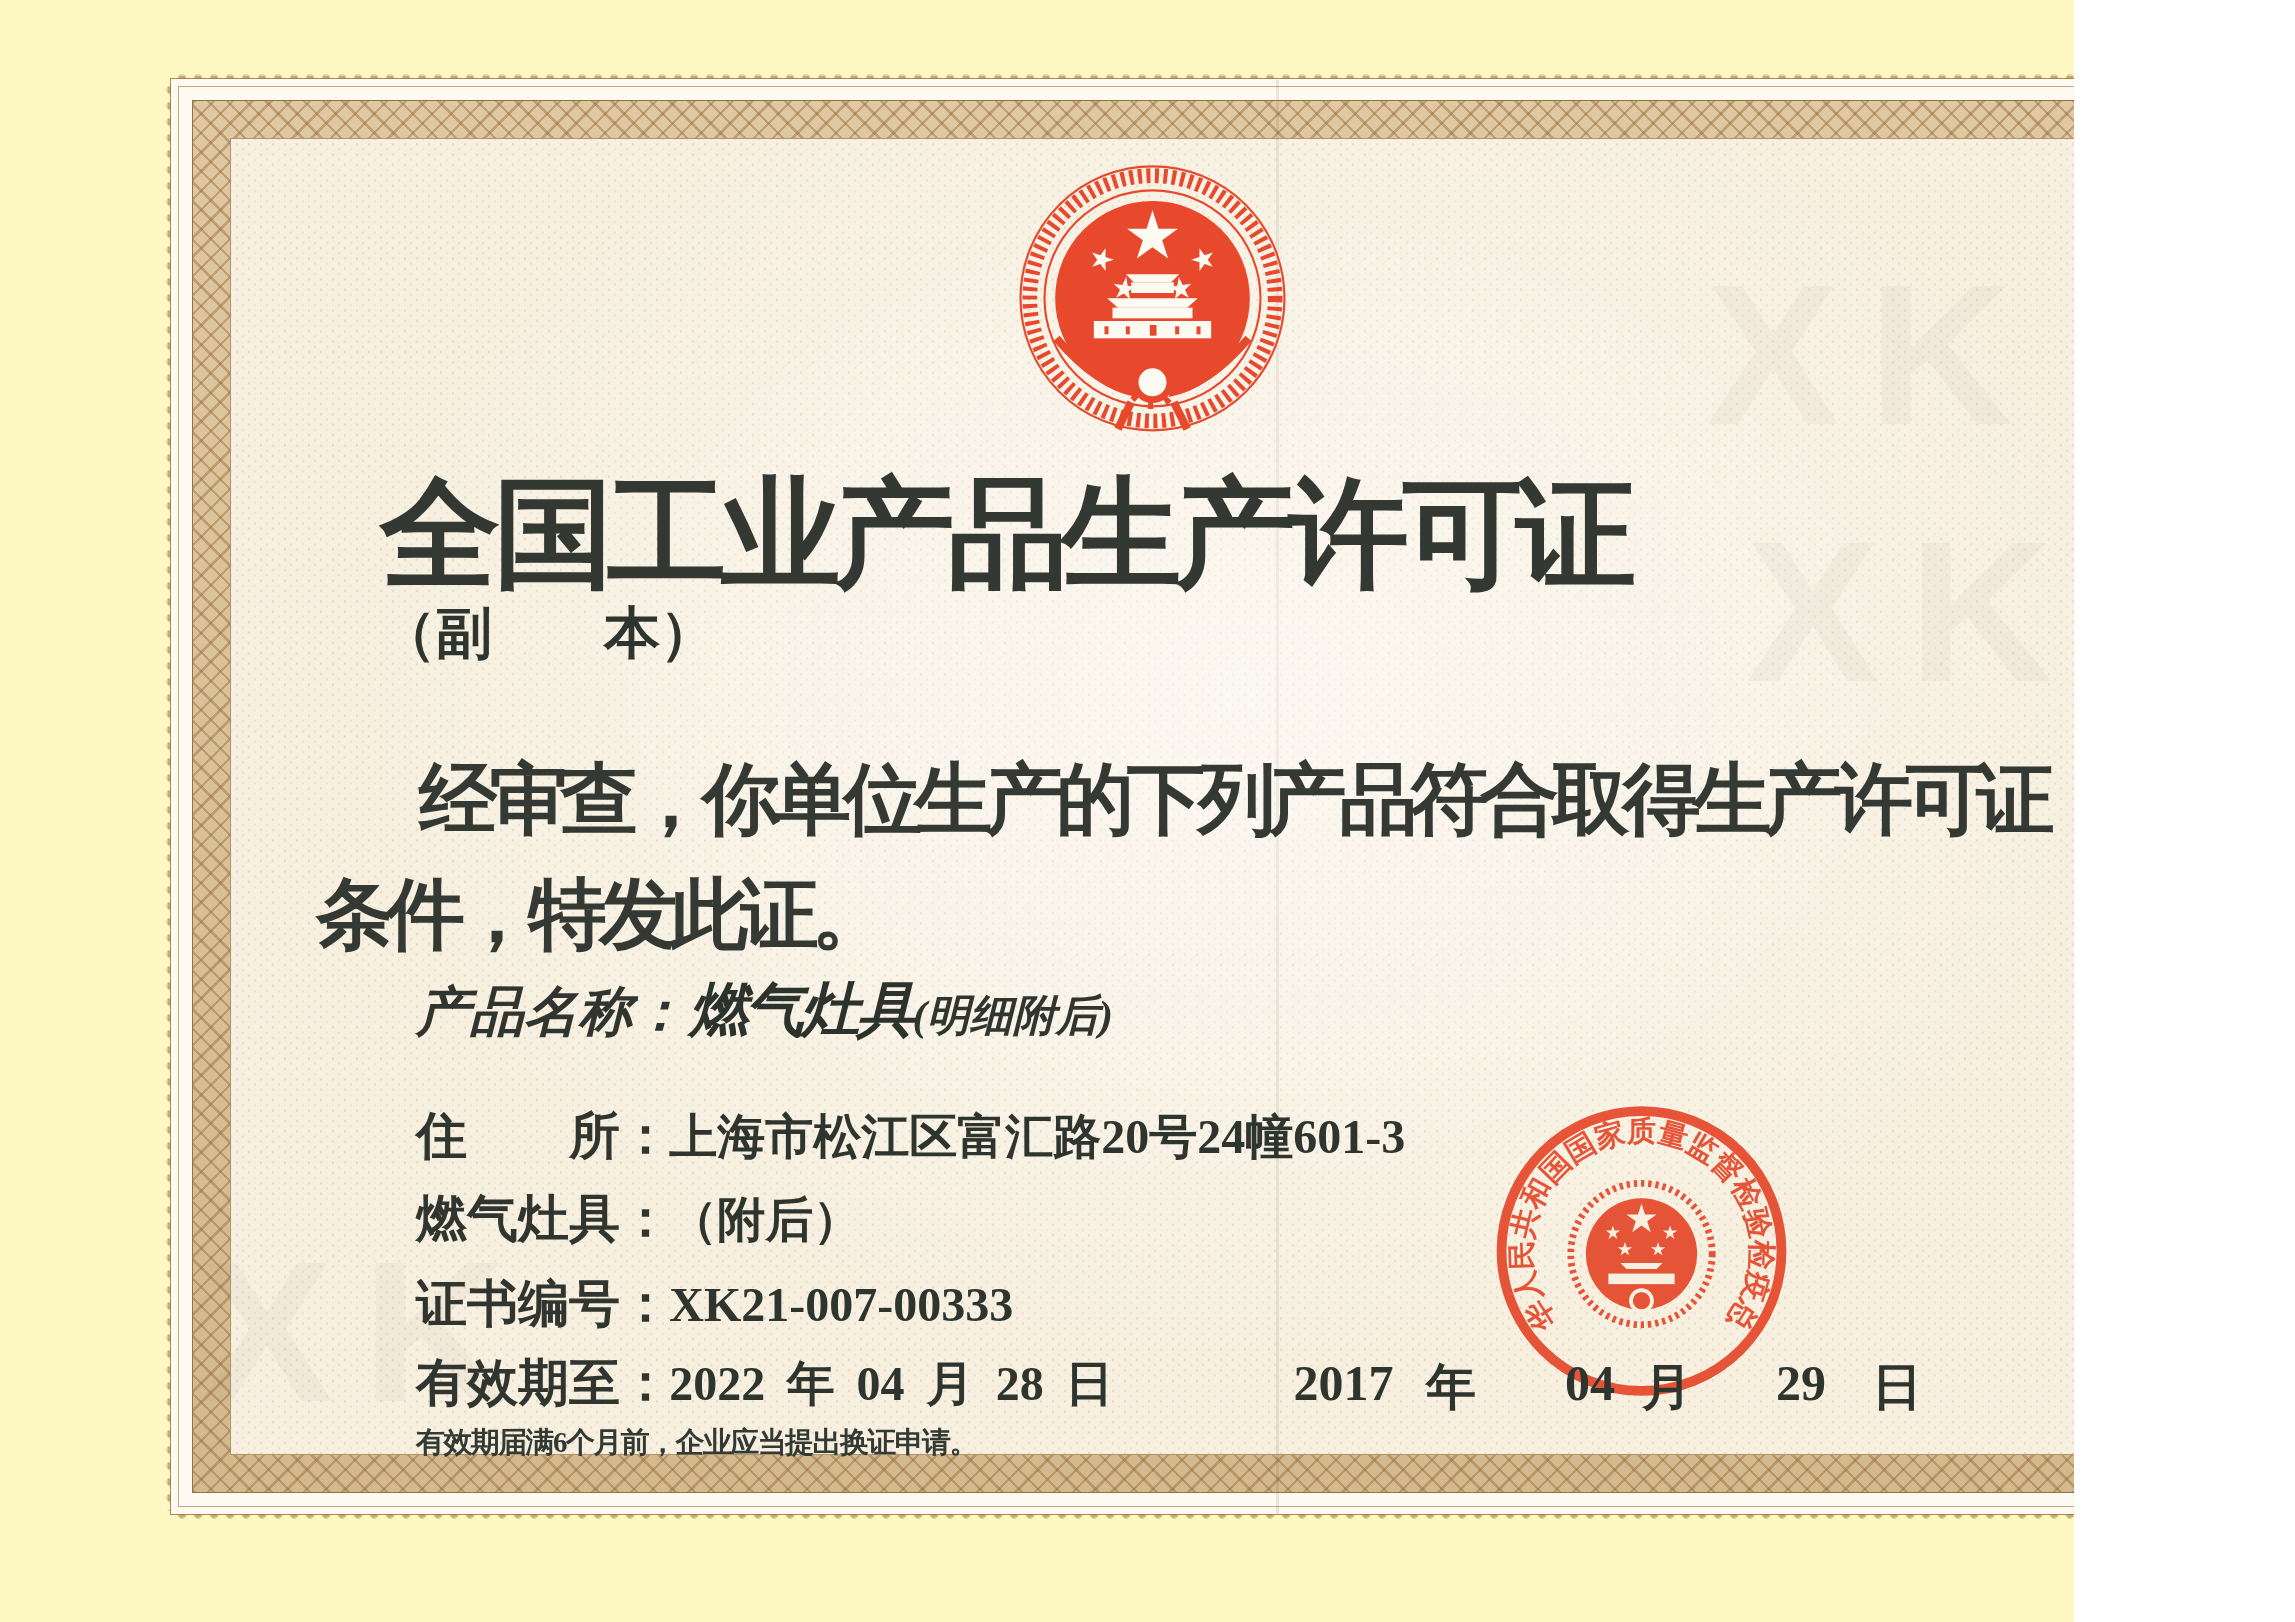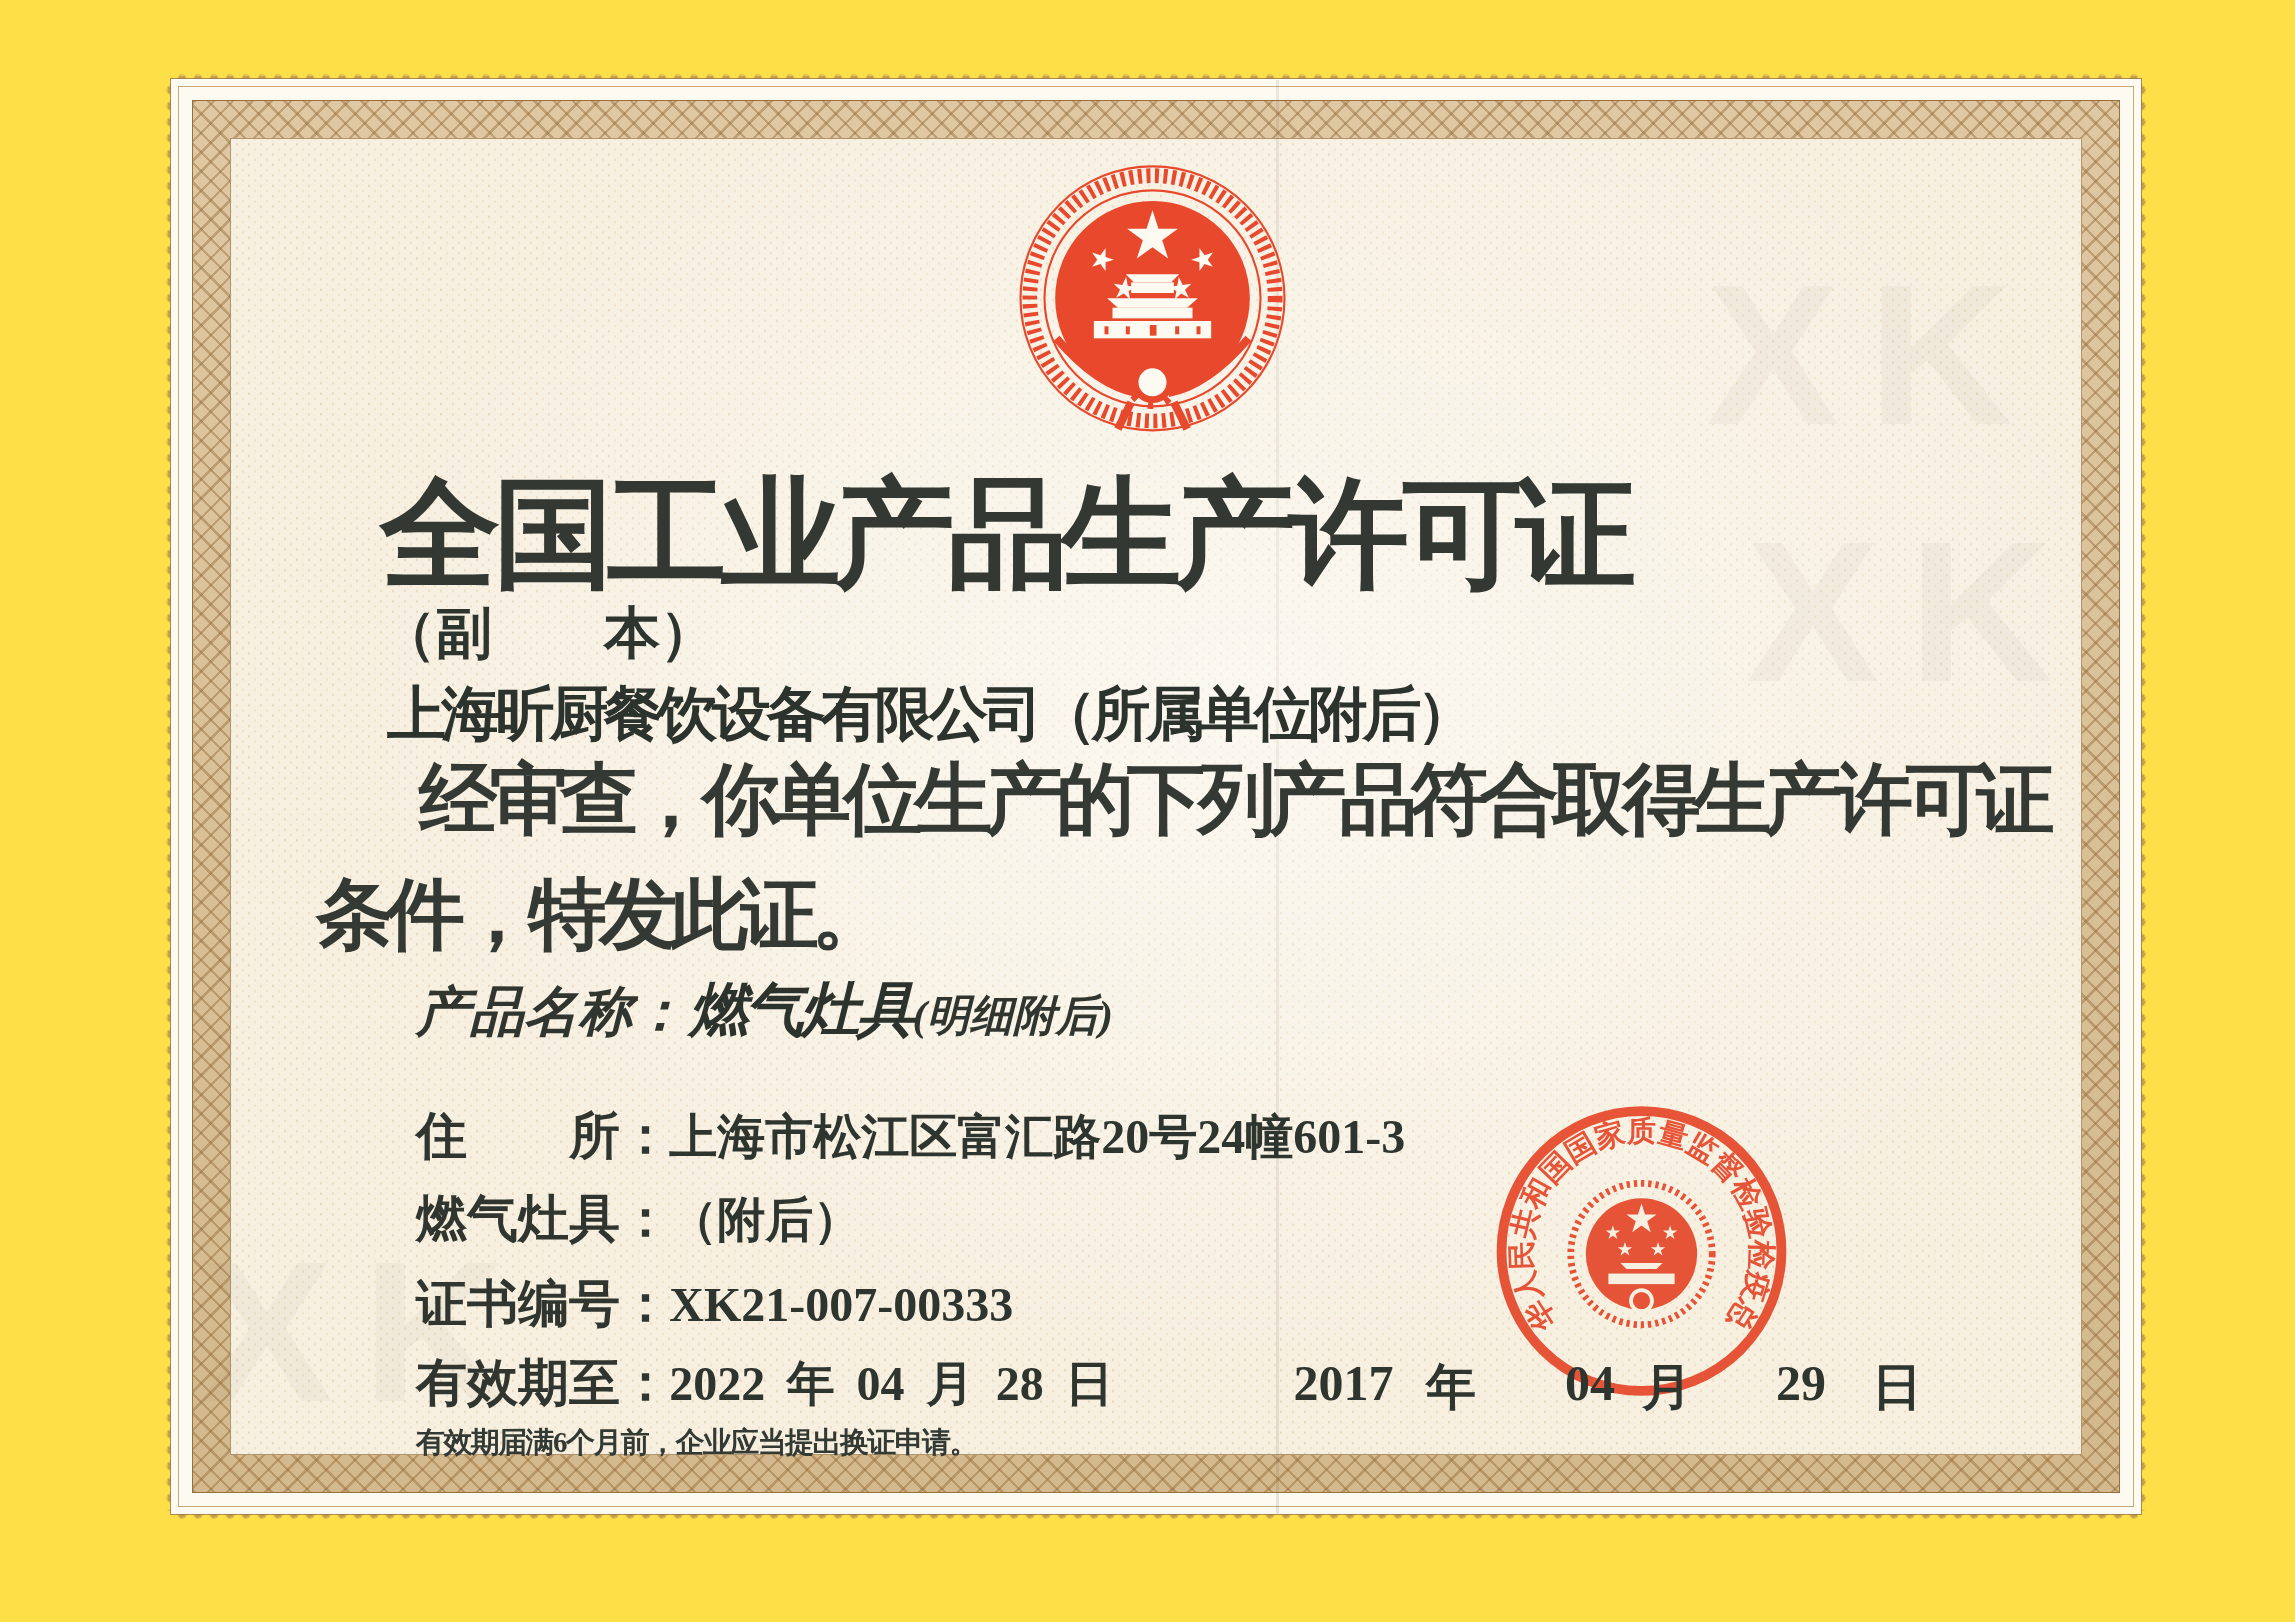--- a/index.html
+++ b/index.html
@@ -1,21 +1,22 @@
 <!DOCTYPE html>
 <html style="font-size:13px"><head>
 <meta charset="utf-8">
 <style>
   html,body{margin:0;padding:0;background:#ffffff;}
   .page{
     position:relative;
-    width:2295px;height:1623px;
-    background:#fde047;
+    width:2046px;height:1623px;
+    background:#fef9c3;
     overflow:hidden;
     font-family:"Liberation Serif","DejaVu Serif",serif;
+    padding-left:28px;
   }
   
   .cert{
     position:absolute;left:170px;top:78px;width:1972px;height:1437px;
     background:#fdfaf2;
     border:1.6px solid #b08a55;
     box-sizing:border-box;
   }
   .cert::before{
     content:"";position:absolute;inset:7.2px;border:0.8px solid #c9a97b;pointer-events:none;
@@ -161,21 +162,20 @@
     <circle cx="100" cy="163" r="17" fill="none" stroke="#e8492c" stroke-width="6" stroke-dasharray="4 9"></circle>
     <path d="M28,130 C 52,158 72,168 88,171" fill="none" stroke="#e8492c" stroke-width="6"></path>
     <path d="M172,130 C 148,158 128,168 112,171" fill="none" stroke="#e8492c" stroke-width="6"></path>
     <path d="M84,178 L74,198" stroke="#e8492c" stroke-width="6"></path>
     <path d="M116,178 L126,198" stroke="#e8492c" stroke-width="6"></path>
   </svg>
 
   <div class="txt title">全国工业产品生产许可证</div>
   <div class="txt copytype">（副　　本）</div>
 
-  <div class="txt company">上海昕厨餐饮设备有限公司（所属单位附后）</div>
 
   <div class="txt bodyline body1">经审查，你单位生产的下列产品符合取得生产许可证</div>
   <div class="txt bodyline body2">条件，特发此证。</div>
 
   <div class="txt product-row">
     <span class="product-label">产品名称：</span>
     <span class="product-value">燃气灶具</span><span class="product-note">(明细附后)</span>
   </div>
 
   <div class="txt field-row row1">

